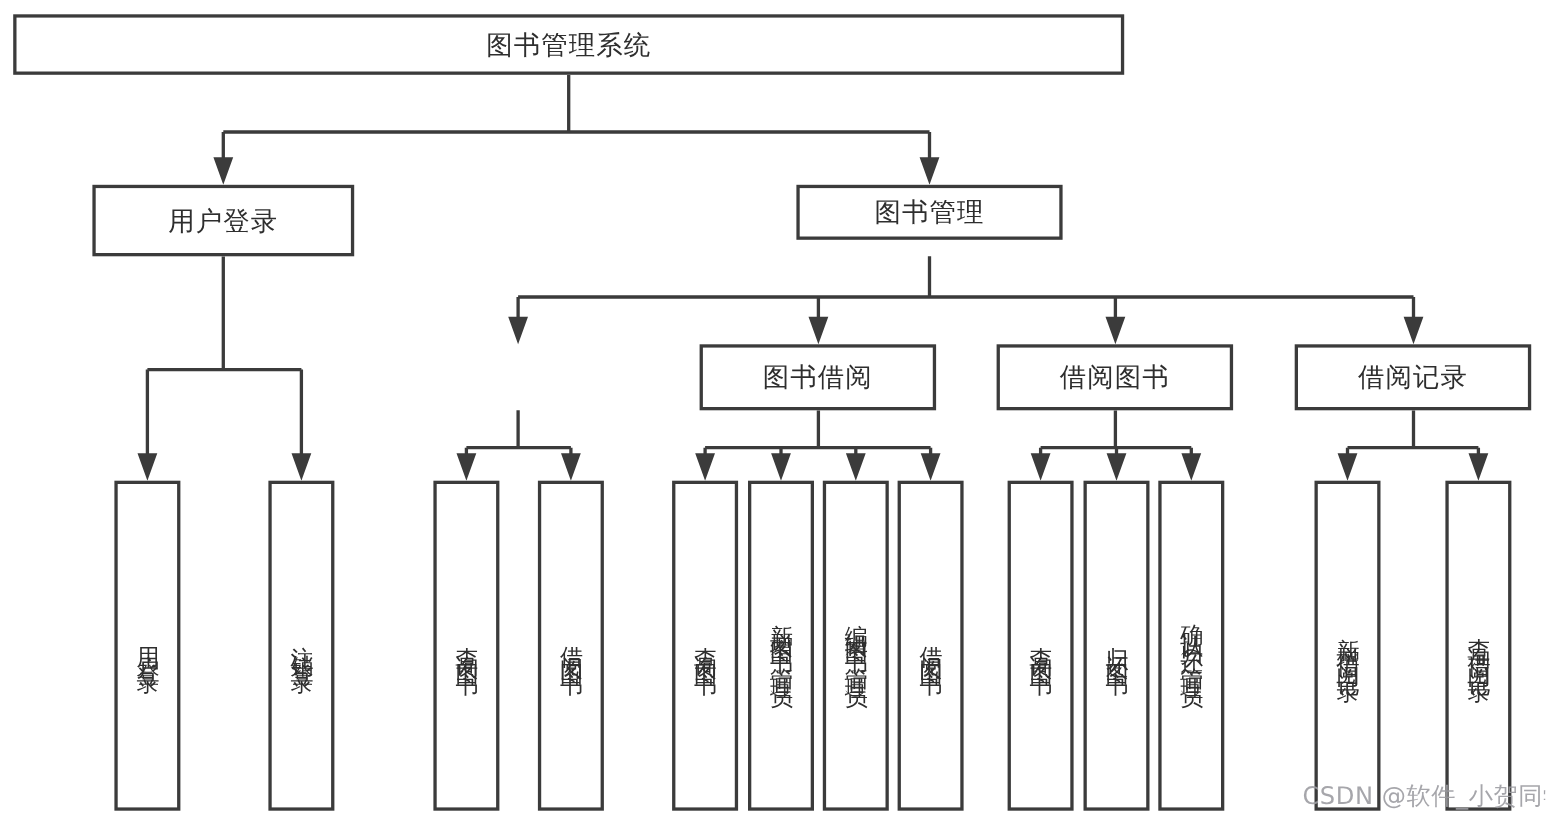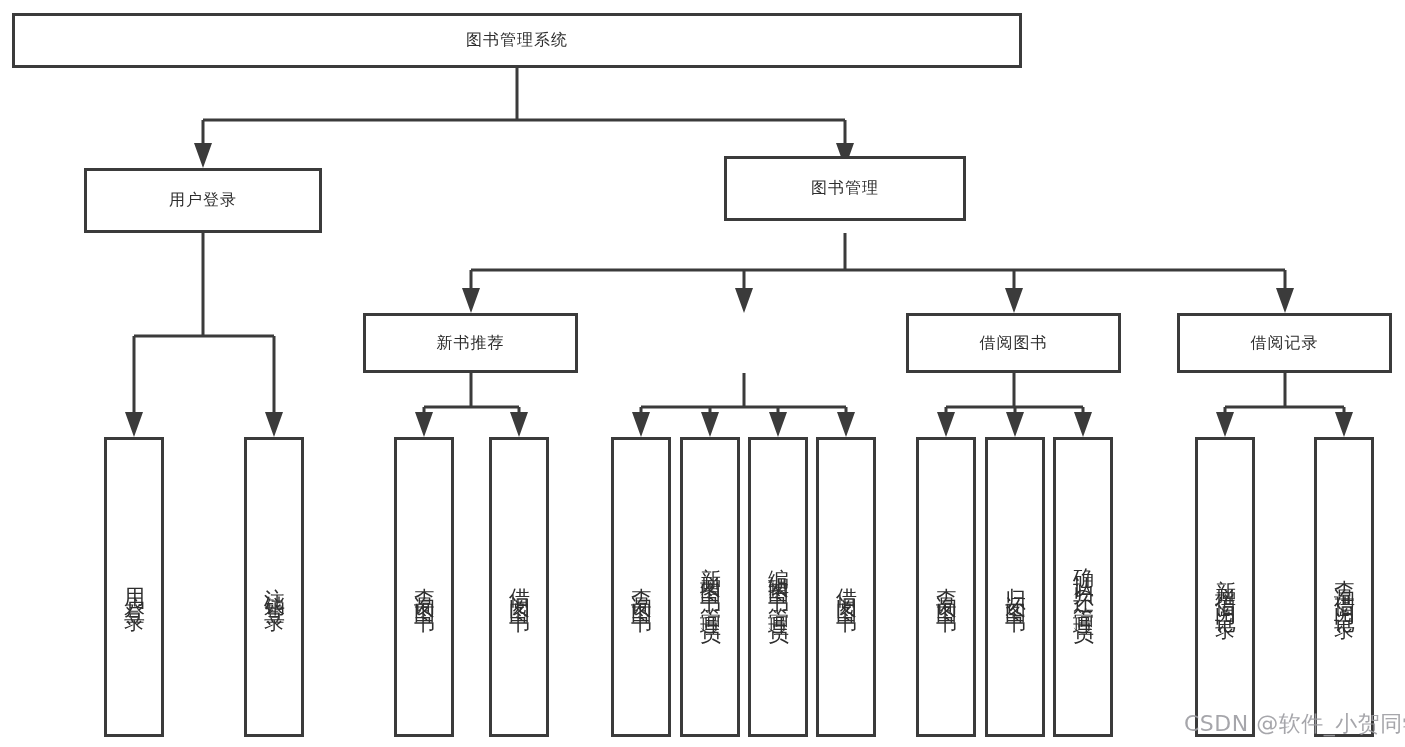--- a/index.html
+++ b/index.html
@@ -25,21 +25,21 @@
   .carrow{fill:var(--line-color);stroke:none;}
   .box{
     position:absolute;
     box-sizing:border-box;
     border:3px solid var(--line-color);
     background:#fff;
     display:flex;align-items:center;justify-content:center;
     z-index:2;
   }
   .hlabel{
-    font-size:16px;
+    font-size:24px;
     letter-spacing:1px;
     white-space:nowrap;
     color:var(--text-color);
   }
   .vtext{
     writing-mode:vertical-rl;
     text-orientation:mixed;
     font-size:21px;
     letter-spacing:8px;
     line-height:1;
@@ -91,26 +91,26 @@
       M1335 412 L1353 412 L1344 437 Z"></path>
   </svg>
 
   <div class="box" style="left:12px;top:13px;width:1010px;height:55px">
     <span class="hlabel">图书管理系统</span>
   </div>
 
   <div class="box" style="left:84px;top:168px;width:238px;height:65px">
     <span class="hlabel">用户登录</span>
   </div>
-  <div class="box" style="left:724px;top:156px;width:242px;height:65px">
+  <div class="box" style="left:724px;top:168px;width:242px;height:50px">
     <span class="hlabel">图书管理</span>
   </div>
 
-  <div class="box" style="left:363px;top:313px;width:215px;height:60px">
-    <span class="hlabel">新书推荐</span>
+  <div class="box" style="left:636px;top:313px;width:215px;height:60px">
+    <span class="hlabel">图书借阅</span>
   </div>
   <div class="box" style="left:906px;top:313px;width:215px;height:60px">
     <span class="hlabel">借阅图书</span>
   </div>
   <div class="box" style="left:1177px;top:313px;width:215px;height:60px">
     <span class="hlabel">借阅记录</span>
   </div>
 
   <div class="box" style="left:104px;top:437px;width:60px;height:300px">
     <span class="vtext">用户登录</span>

